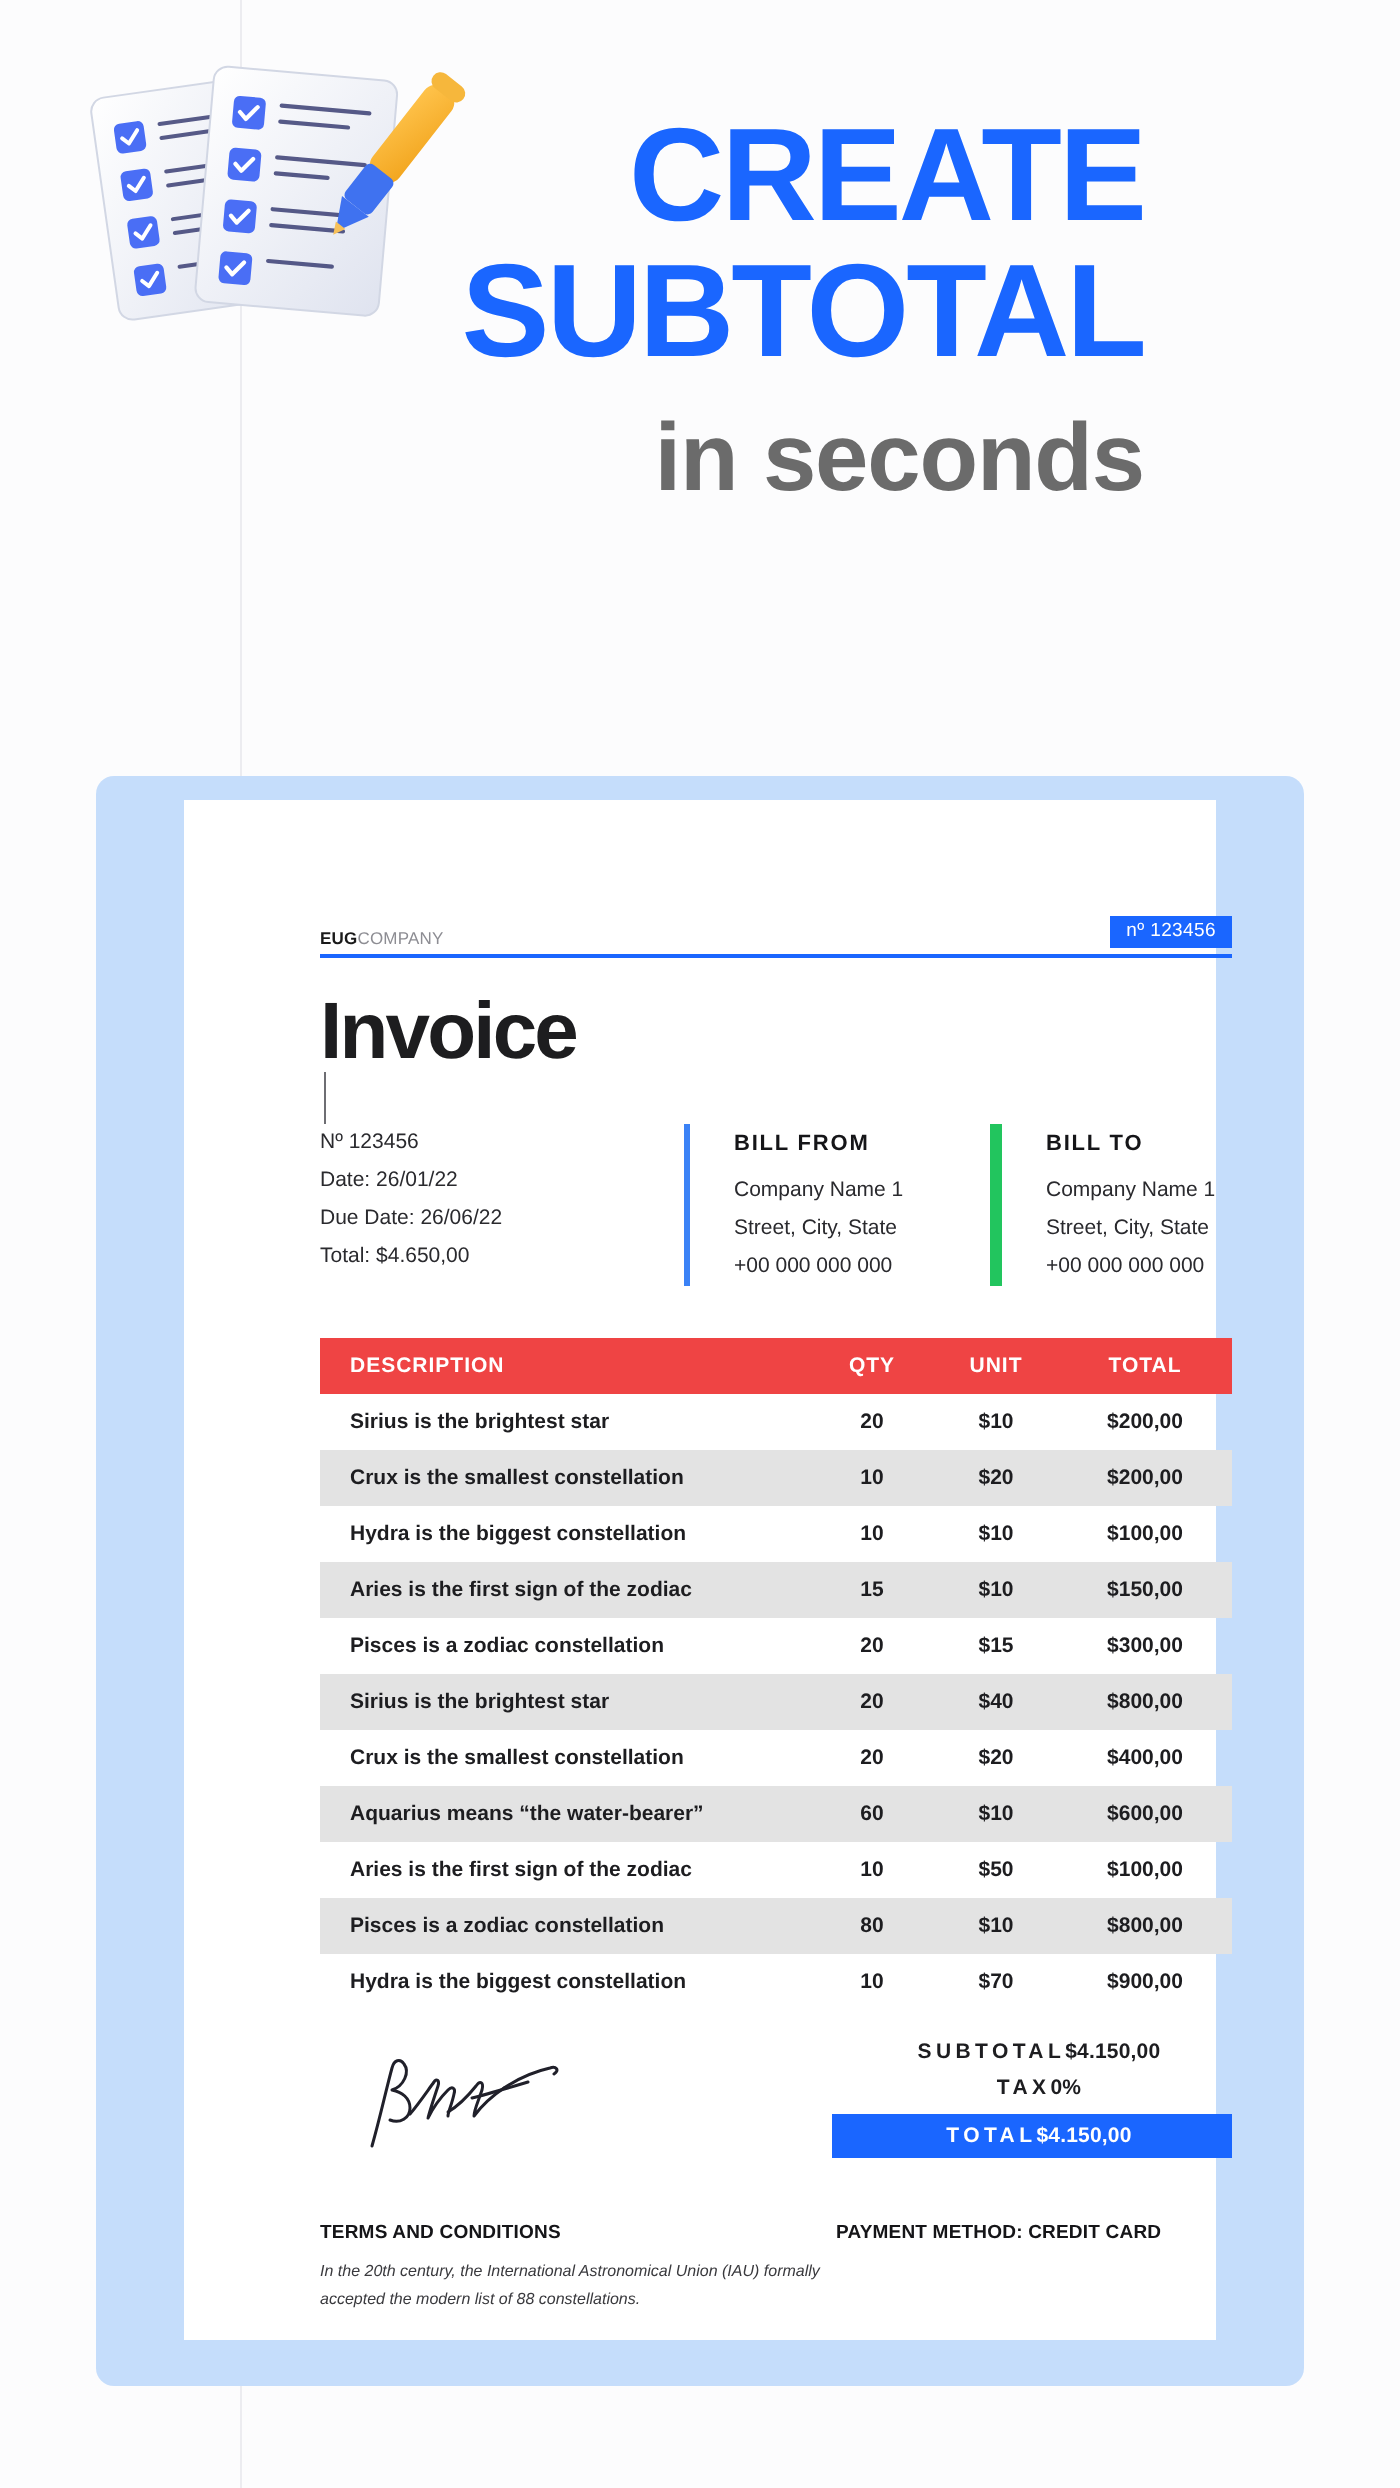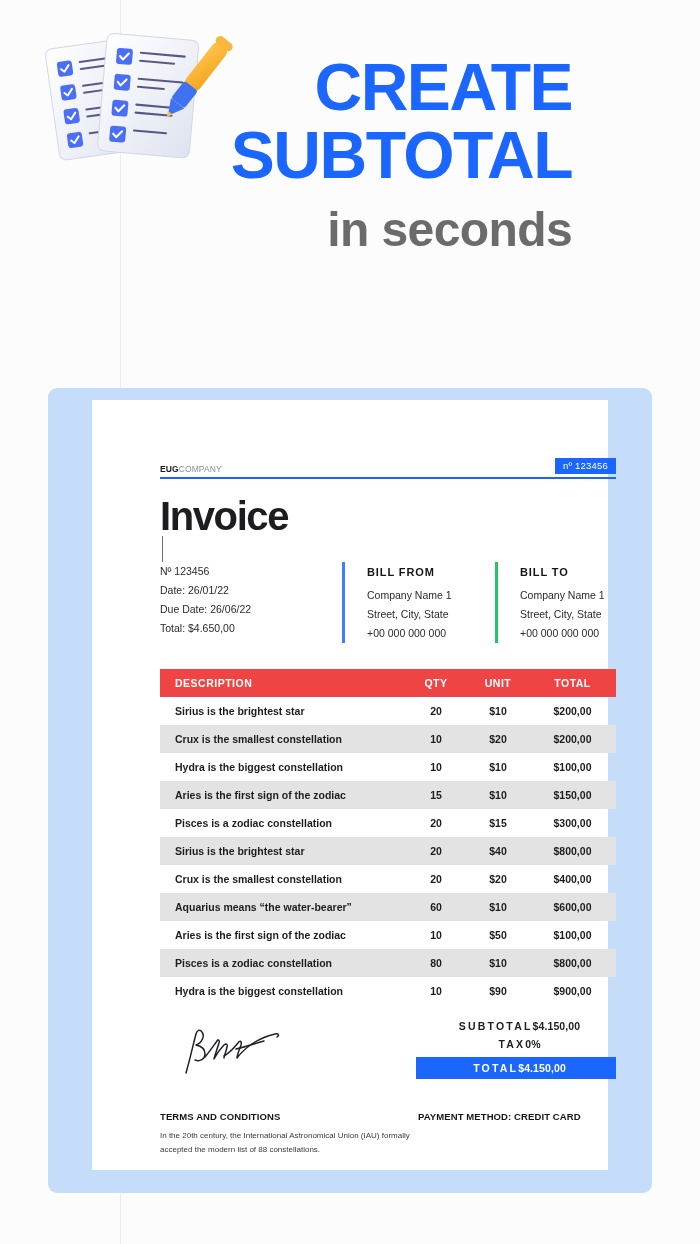--- a/index.html
+++ b/index.html
@@ -150,21 +150,21 @@
     display: flex;
     margin-top: 26px;
   }
   .meta-col {
     font-size: 10.5px;
     color: #2a2a2e;
     line-height: 1.82;
   }
   .meta-col.c1 { width: 182px; }
   .meta-col.c2 { width: 153px; padding-left: 22px; border-left: 3px solid #3b82f6; }
-  .meta-col.c3 { width: 121px; padding-left: 22px; border-left: 3px solid #22c55e; }
+  .meta-col.c3 { width: 121px; padding-left: 22px; border-left: 6px solid #22c55e; }
   .meta-head {
     font-weight: 800;
     font-size: 11px;
     letter-spacing: 0.9px;
     color: #151518;
     margin-bottom: 4px;
   }
 
   
   .tbl { margin-top: 26px; width: 100%; border-collapse: collapse; }
@@ -237,20 +237,21 @@
   .foot-r { width: 198px; }
   .foot-head {
     font-size: 9.5px;
     font-weight: 800;
     letter-spacing: 0.1px;
     color: #151518;
   }
   .foot-body {
     margin-top: 7px;
     font-size: 8px;
+    font-style: italic;
     color: #3a3a3e;
     line-height: 1.75;
   }
 </style>
 </head>
 <body>
 
 <div id="page">
 
   <div class="bg-guide"></div>
@@ -445,21 +446,21 @@
               </tr>
               <tr class="alt">
                 <td class="c-desc">Pisces is a zodiac constellation</td>
                 <td class="c-qty">80</td>
                 <td class="c-unit">$10</td>
                 <td class="c-total">$800,00</td>
               </tr>
               <tr>
                 <td class="c-desc">Hydra is the biggest constellation</td>
                 <td class="c-qty">10</td>
-                <td class="c-unit">$90</td>
+                <td class="c-unit">$70</td>
                 <td class="c-total">$900,00</td>
               </tr>
             </tbody>
         </table>
 
         <div class="bottom">
           <div class="sig">
             <svg viewBox="0 0 150 56" width="150" height="56">
               <g fill="none" stroke="#20202a" stroke-width="1.5" stroke-linecap="round" stroke-linejoin="round">
                 <path d="M12 50 C16 36 19 22 22 11 C23 7 26 6 28 9 C31 13 28 20 22 22 C27 23 31 26 31 31 C31 36 26 39 21 37"></path>

